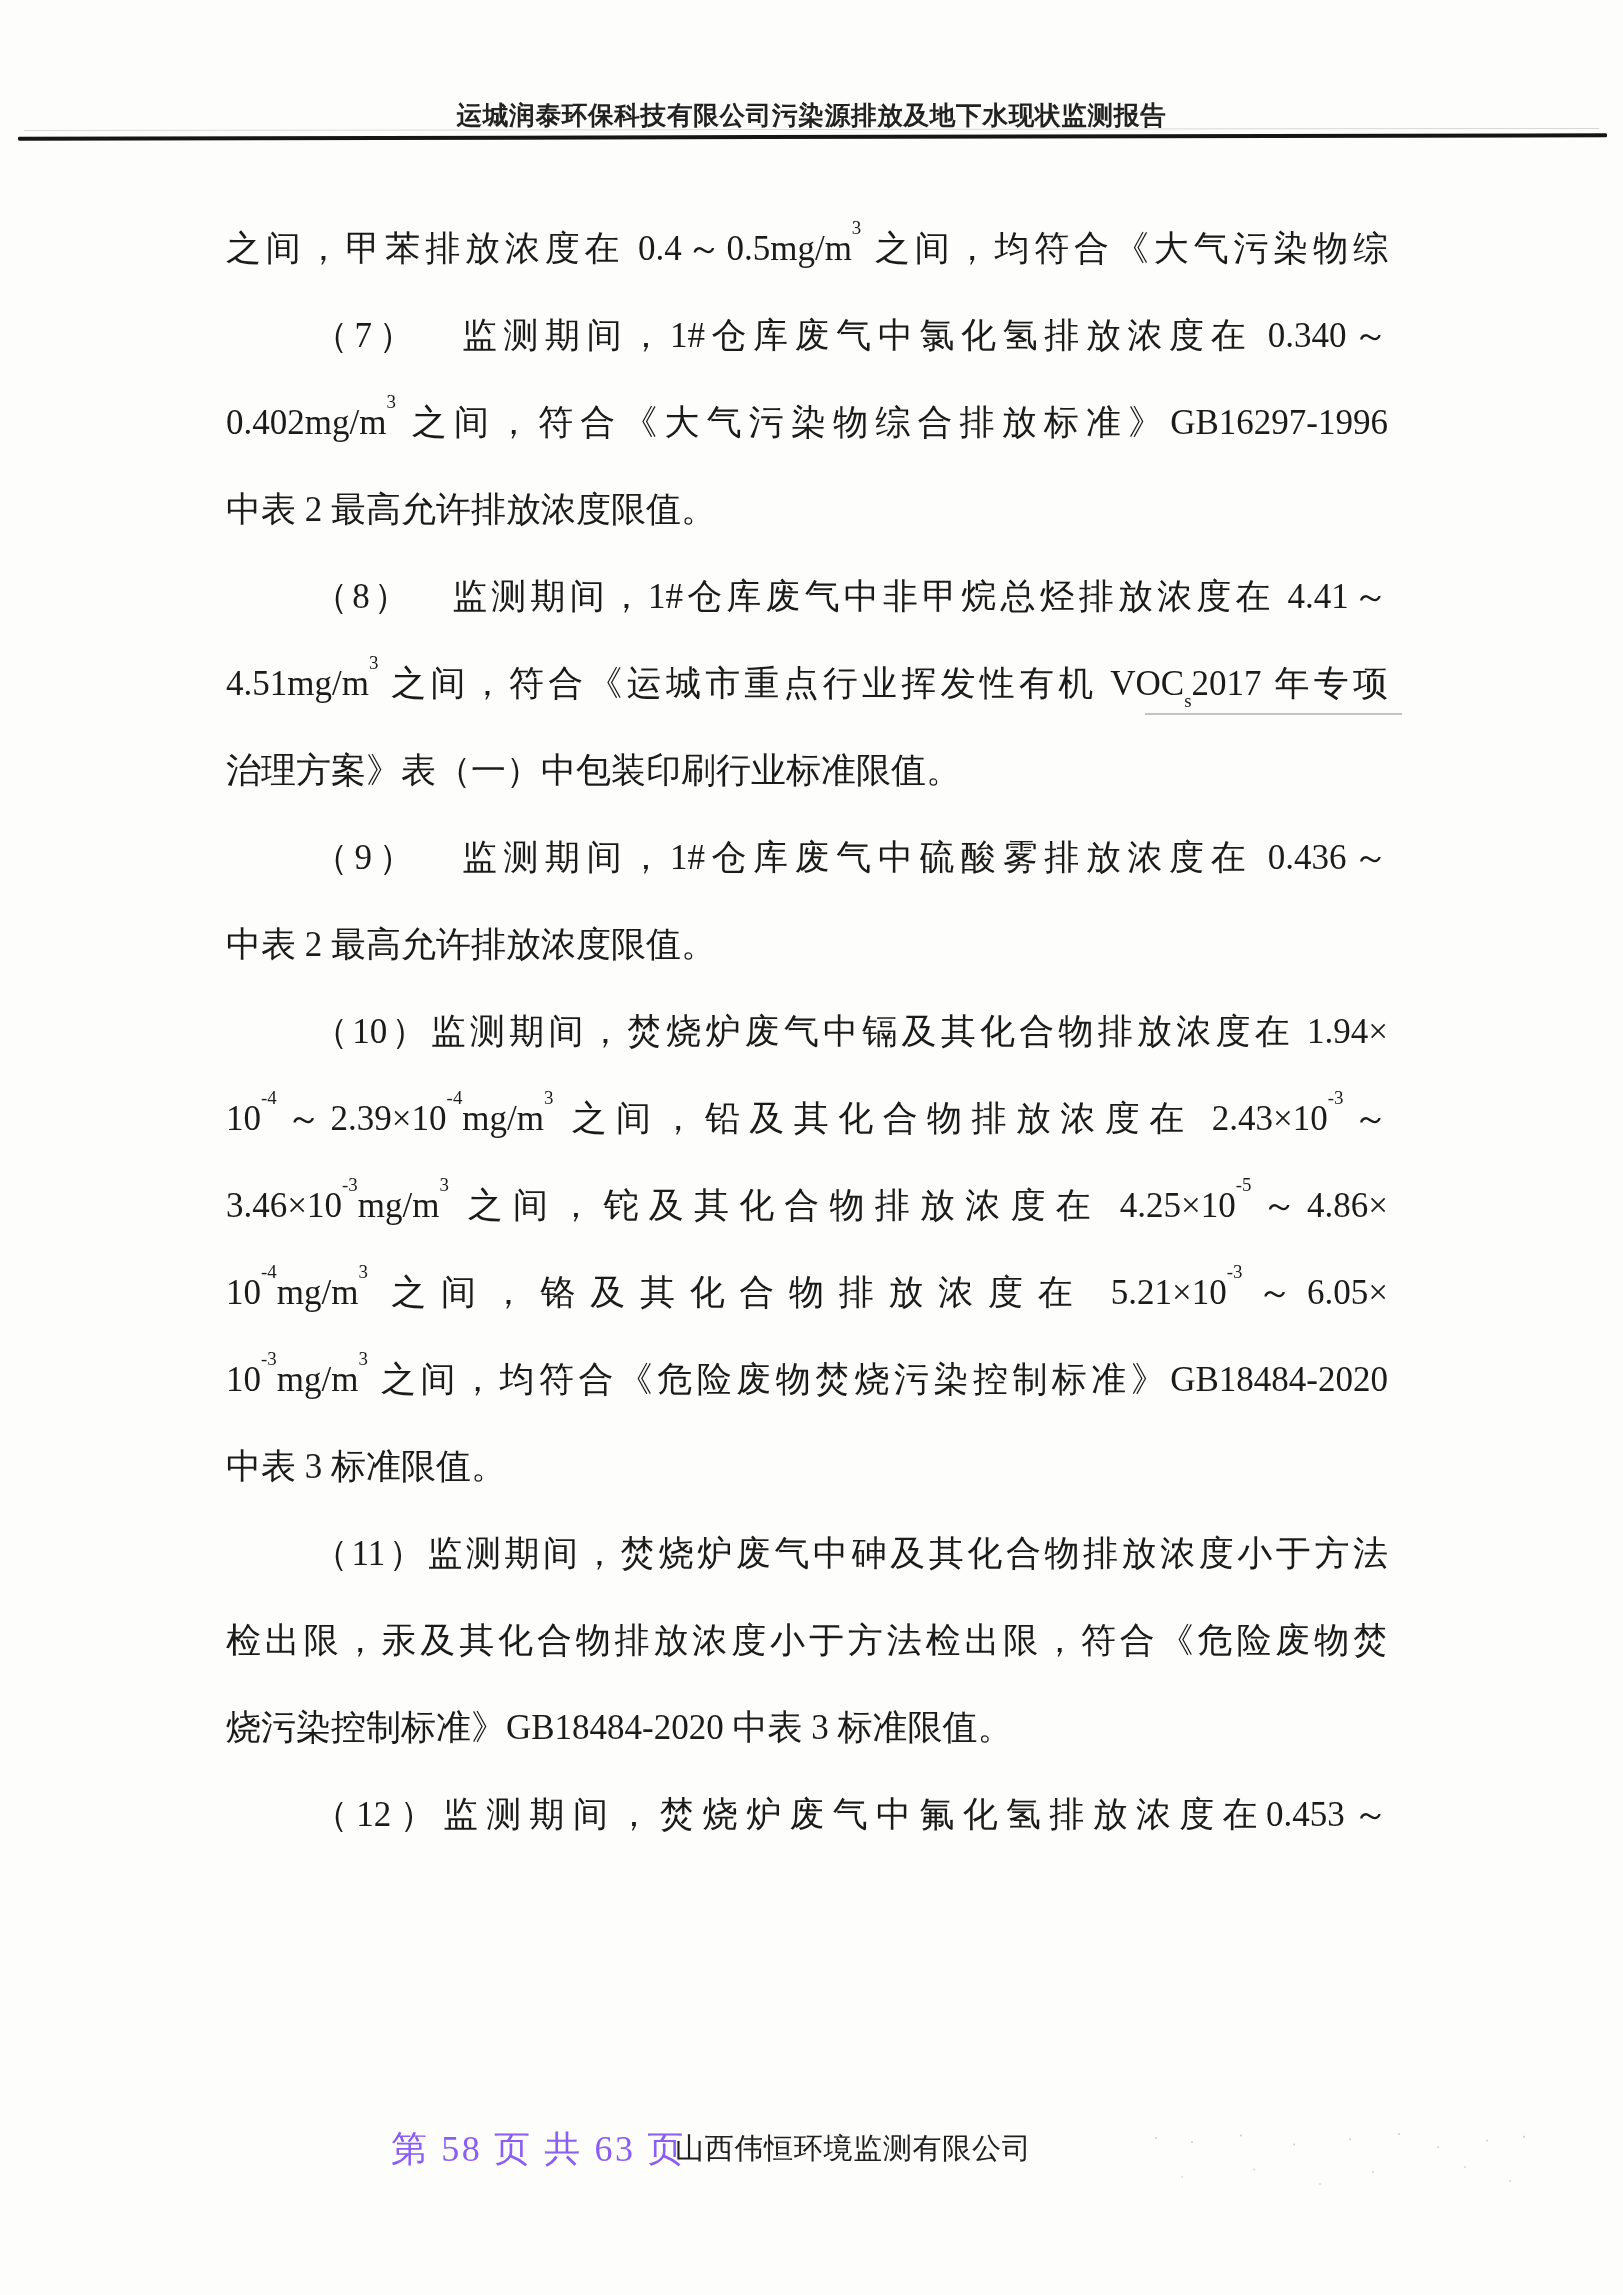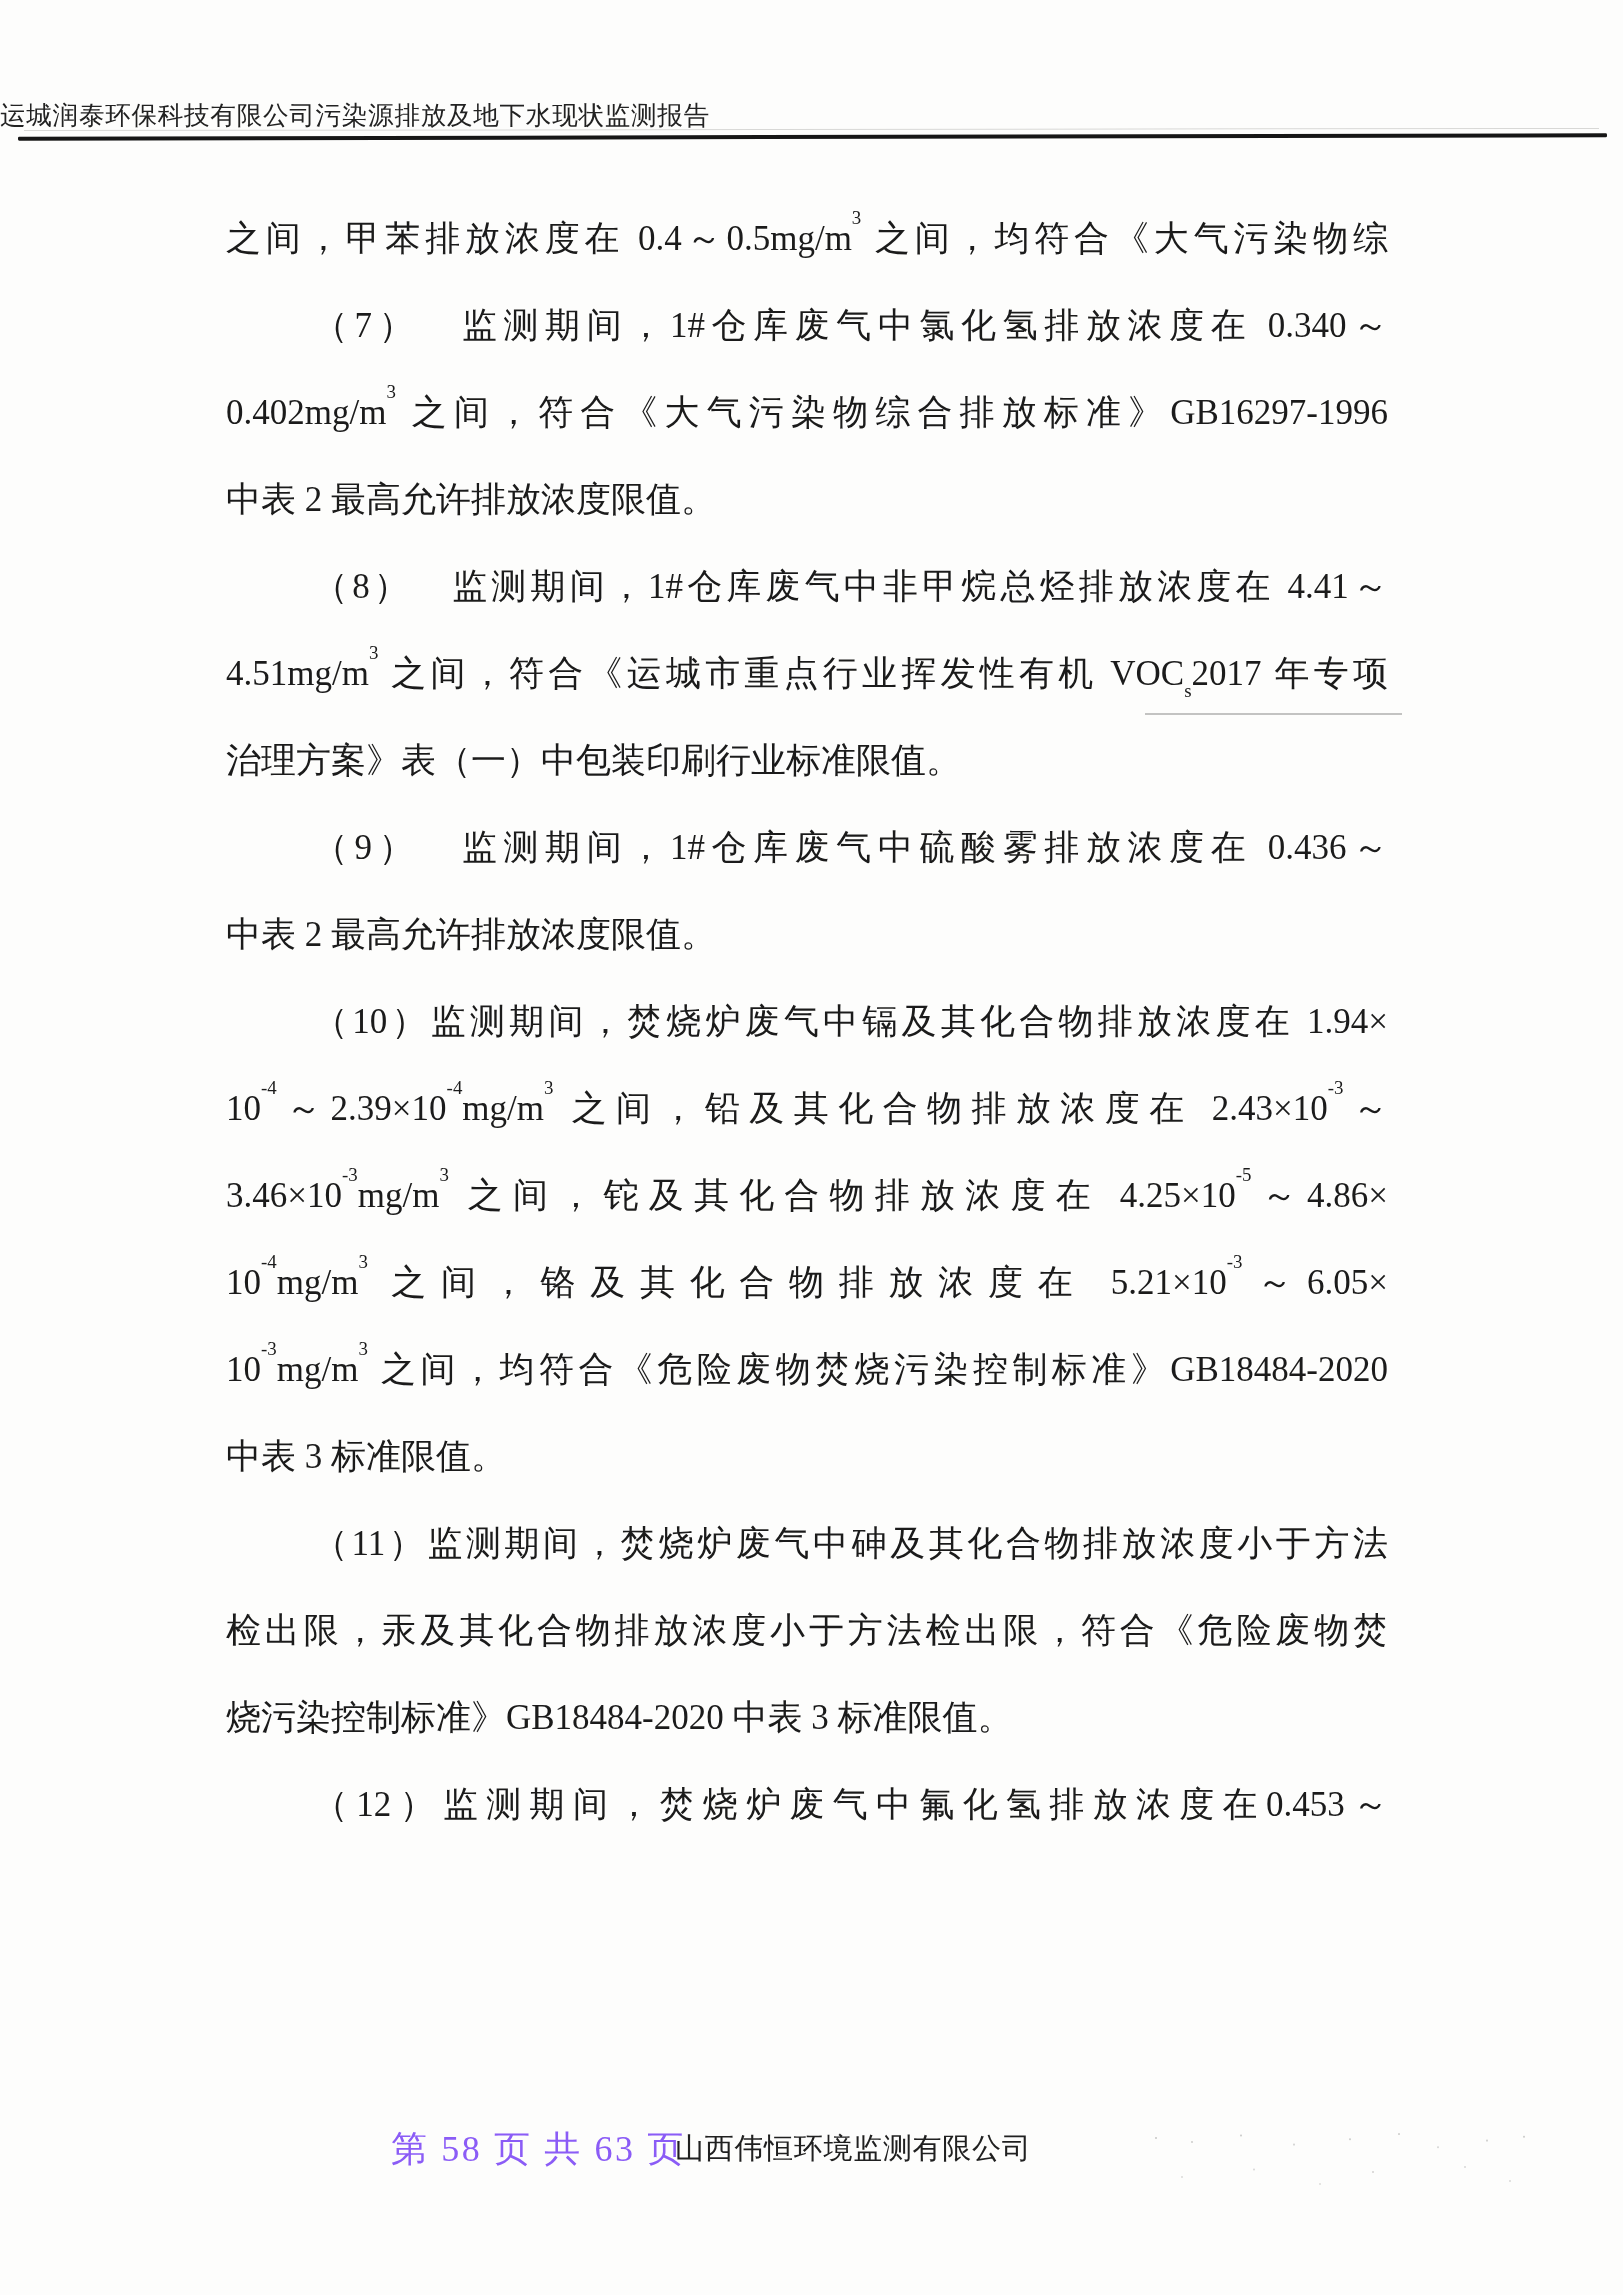--- a/index.html
+++ b/index.html
@@ -9,42 +9,43 @@
     margin:0 auto;
     background:#fdfdfc;
     overflow:hidden;
     font-family:"Liberation Serif","DejaVu Serif",serif;
     color:#181818;
   }
   
   .header-title{
     position:absolute;
     left:0;top:98px;width:100%;
+    text-align:center;
     font-size:25.6px;
-    font-weight:400;
+    font-weight:700;
     letter-spacing:0.7px;
     color:#222;
   }
   .rule-ghost{
     position:absolute;
     left:23.6px;top:129px;width:1575px;height:1.3px;
     background:#d8d8d6;
     transform:rotate(-0.08deg);
   }
   .rule-main{
     position:absolute;
     left:18.4px;top:135px;width:1589px;height:3.9px;
     background:#161616;
     border-radius:1.3px;
     transform:rotate(-0.12deg);
   }
   
   .body-text{
     position:absolute;
-    left:226px;top:195px;width:1162px;
+    left:226px;top:205px;width:1162px;
     font-size:35px;
   }
   .line{
     height:87px;
     line-height:87px;
     text-align:justify;
     text-justify:inter-character;
     white-space:nowrap;
     color:#1b1b1b;
   }

